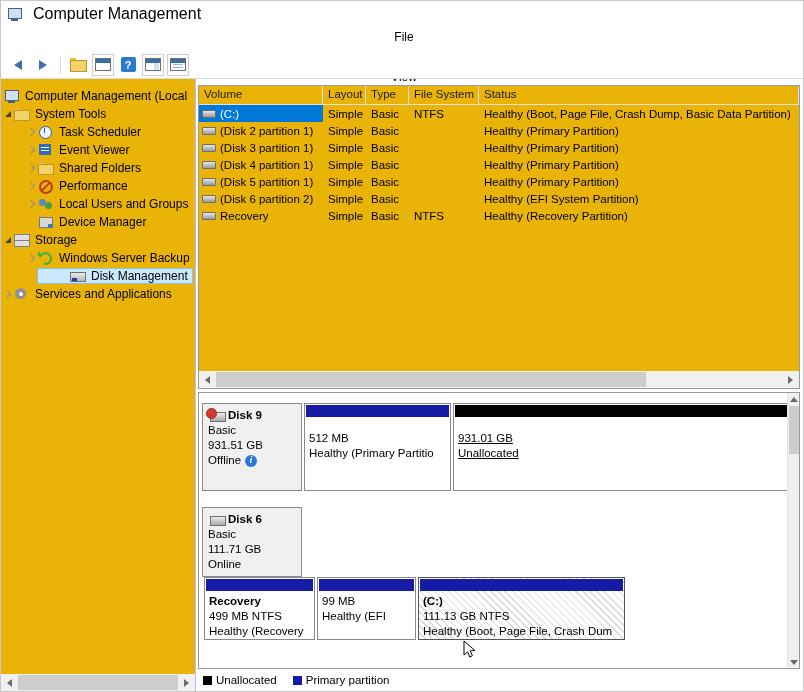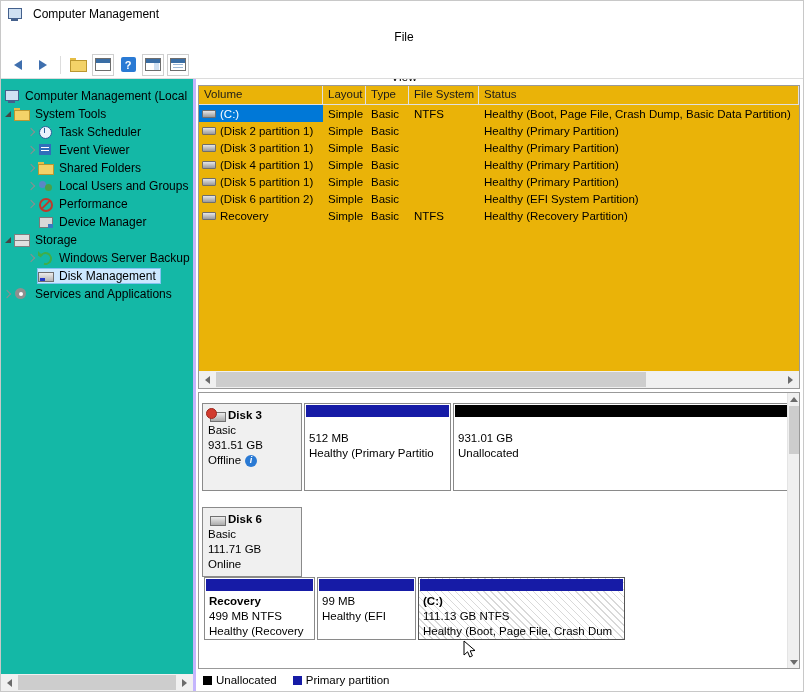--- a/index.html
+++ b/index.html
@@ -5,21 +5,21 @@
   * { margin:0; padding:0; box-sizing:border-box; }
   html,body { width:804px; height:692px; }
   body {
     font-family:"Liberation Sans", sans-serif;
     font-size:12px; color:#000; background:#fff; overflow:hidden;
   }
   .window { width:804px; height:692px; background:#fff; position:relative; border:1px solid #c8c8c8; display:flex; flex-direction:column; }
 
   
   .titlebar { height:26px; display:flex; align-items:center; gap:6px; padding-left:6px; background:#fff; }
-  .title-text { font-size:12px; }
+  .title-text { font-size:16px; }
 
   
   .menubar { height:24px; display:flex; align-items:center; padding-left:4px; background:#fff;flex-direction:column; }
   .menu-item { padding:3px 8px; cursor:default; }
 
   
   .toolbar { height:28px; display:flex; align-items:center; gap:3px; padding-left:6px; background:#fff; border-bottom:1px solid #dcdcdc; }
   .tb-btn { width:22px; height:22px; display:flex; align-items:center; justify-content:center; position:relative; }
   .tb-btn.boxed { border:1px solid #cfcfcf; }
   .tb-sep { width:1px; height:18px; background:#dddddd; margin:0 3px; }
@@ -32,30 +32,30 @@
   .ic-folderup::before { content:""; position:absolute; left:0; top:0; width:6px; height:3px; background:#e5bd45; }
   .ic-folderup::after  { content:""; position:absolute; left:0; top:2px; width:15px; height:10px; background:#f3d268; border:1px solid #bb9730; }
   .ic-window { width:16px; height:13px; border:1px solid #6d6d6d; background:linear-gradient(#3a6ea5 0 4px, #ffffff 4px); position:relative; }
   .ic-window.panes::after { content:""; position:absolute; right:1px; top:4px; width:5px; height:7px; background:#cfe0f2; }
   .ic-window.list::after { content:""; position:absolute; left:2px; top:5px; width:10px; height:5px;
      background:repeating-linear-gradient(#9db8d6 0 1px, transparent 1px 3px); }
   .ic-help { width:15px; height:15px; background:#2a7ad4; border-radius:2px; color:#fff; font-weight:bold; font-size:11px; display:flex; align-items:center; justify-content:center; }
 
   
   .main { flex:1; display:flex; overflow:hidden; }
-  .left-pane { width:195px; border-right:3px solid #c4b5fd; position:relative; background:#14b8a6; flex:none; }
+  .left-pane { width:195px; border-right:1px solid #c4b5fd; position:relative; background:#eab308; flex:none; }
   .tree { padding-top:8px; overflow:hidden; }
   .trow { height:18px; display:flex; align-items:center; white-space:nowrap; cursor:default; }
   .trow.d0 { padding-left:3px; }
   .trow.d1 { padding-left:0; }
   .trow.d2 { padding-left:24px; }
   .chev { width:13px; height:13px; flex:none; display:inline-flex; align-items:center; justify-content:center; }
   .chev.c::before { content:""; width:5px; height:5px; border-top:1px solid #8f8f8f; border-right:1px solid #8f8f8f; transform:rotate(45deg); margin-left:-2px; }
   .chev.e::before { content:""; width:0; height:0; border-bottom:6px solid #444; border-left:6px solid transparent; }
-  .tbody-sel { display:inline-flex; align-items:center; background:#cce8ff; outline:1px solid #84c3f2; padding-right:3px; }
+  .tbody-sel { display:inline-flex; align-items:center; background:#cce8ff; outline:1px solid #84c3f2; padding-right:3px;padding-left:32px; }
   .tlabel { padding:0 1px; }
 
   
   .ic { width:16px; height:14px; position:relative; display:inline-block; flex:none; margin-right:4px; }
   .ic::before, .ic::after { content:""; position:absolute; }
   .ic-computer::before { left:1px; top:1px; width:12px; height:9px; background:#cfe0f2; border:1px solid #44608c; }
   .ic-computer::after  { left:4px; bottom:0; width:7px; height:2px; background:#44608c; }
   .ic-systools::before { left:0; top:1px; width:6px; height:3px; background:#e5bd45; }
   .ic-systools::after  { left:0; top:3px; width:14px; height:9px; background:#f3d268; border:1px solid #bb9730; }
   .ic-clock::before { left:1px; top:1px; width:11px; height:11px; border-radius:50%; background:#eaf3fc; border:1px solid #2a6099; }
@@ -209,28 +209,28 @@
         </div>
 
         <div class="trow d2">
           <span class="chev c"></span>
           <span class="ic ic-folder"></span>
           <span class="tlabel">Shared Folders</span>
         </div>
 
         <div class="trow d2">
           <span class="chev c"></span>
+          <span class="ic ic-perf"></span>
+          <span class="tlabel">Performance</span>
+        </div>
+
+        <div class="trow d2">
+          <span class="chev c"></span>
           <span class="ic ic-users"></span>
           <span class="tlabel">Local Users and Groups</span>
-        </div>
-
-        <div class="trow d2">
-          <span class="chev c"></span>
-          <span class="ic ic-perf"></span>
-          <span class="tlabel">Performance</span>
         </div>
 
         <div class="trow d2">
           <span class="chev"></span>
           <span class="ic ic-device"></span>
           <span class="tlabel">Device Manager</span>
         </div>
 
         <div class="trow d1">
           <span class="chev e"></span>
@@ -363,38 +363,38 @@
           <span class="sb-arrow right"></span>
         </div>
       </div>
 
       <div class="graph-box">
 
         <div class="disk-block">
           <div class="disk-info">
             <div class="disk-title">
               <span class="disk-ic offline"></span>
-              <span>Disk 3</span>
+              <span>Disk 9</span>
             </div>
             <div>Basic</div>
             <div>931.51 GB</div>
             <div class="state-line">
               <span>Offline</span>
               <span class="info-ic">i</span>
             </div>
           </div>
           <div class="parts">
             <div class="part" style="width:147px;">
               <div class="stripe" style="background: rgb(22, 27, 166);"></div>
               <div class="pbody low">
                 <div>512 MB</div>
                 <div>Healthy (Primary Partitio</div>
               </div>
             </div>
-            <div class="part" style="width:350px;">
+            <div class="part" style="width:350px;text-decoration:underline;">
               <div class="stripe" style="background: rgb(0, 0, 0);"></div>
               <div class="pbody low">
                 <div>931.01 GB</div>
                 <div>Unallocated</div>
               </div>
             </div>
           </div>
         </div>
 
         <div class="disk-block second">

